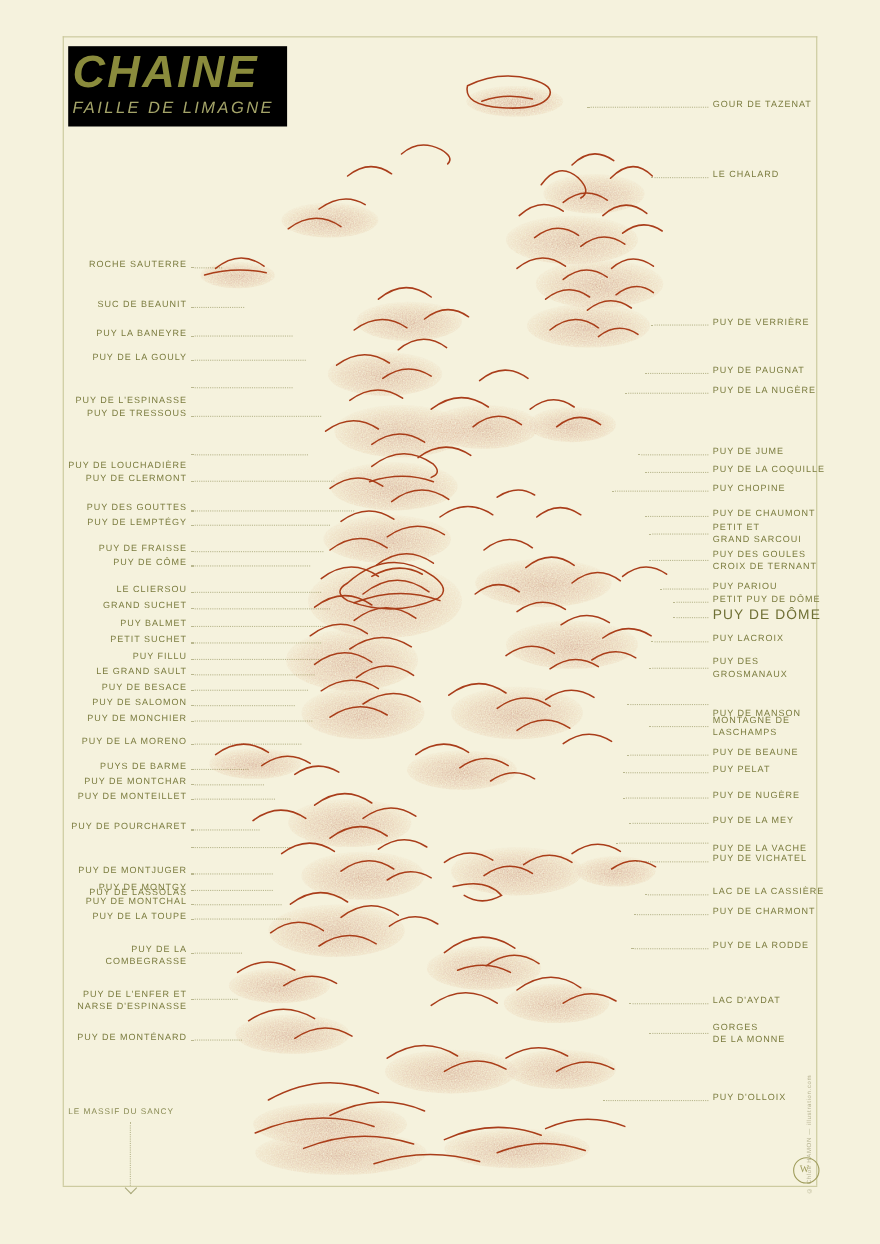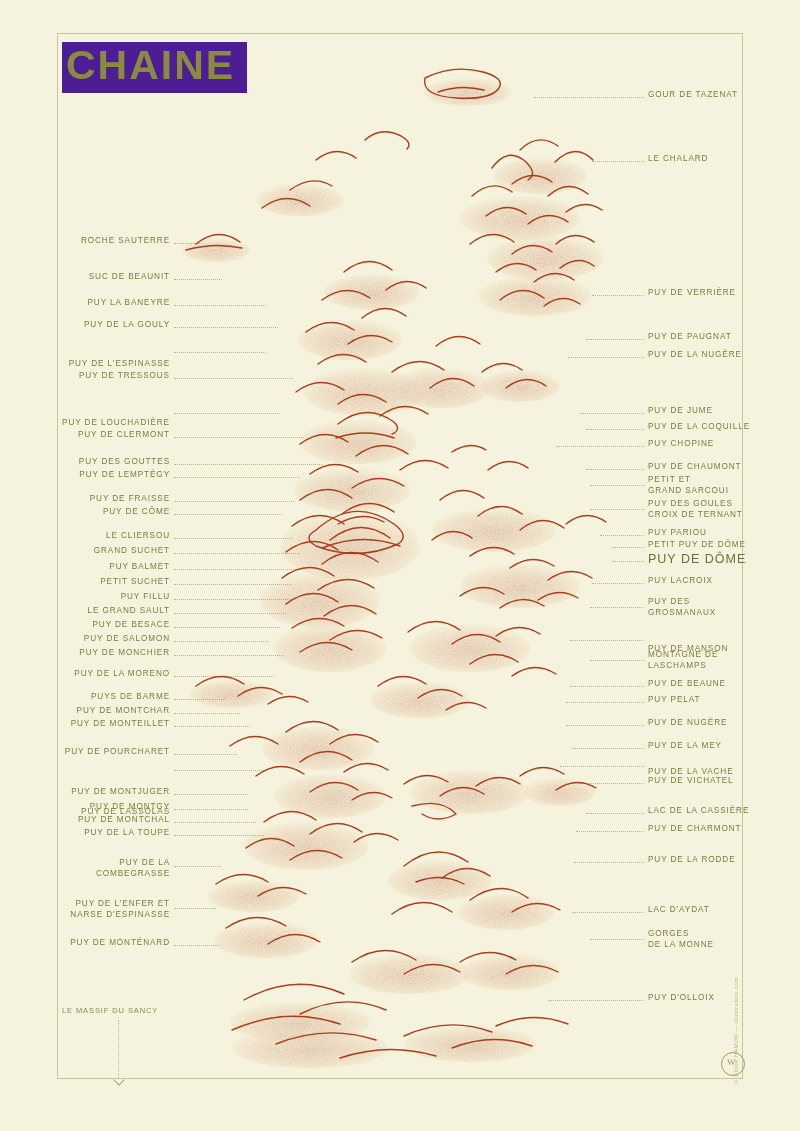--- a/index.html
+++ b/index.html
@@ -49,23 +49,24 @@
     left: 57px;
     top: 1078px;
     height: 1px;
     width: 686px;
     background: #c9c79a;
   }
   .title-block {
     position: absolute;
     left: 62px;
     top: 42px;
-    background: #4c1d95;
+    background: #000000;
     padding: 4px 12px 8px 4px;
     z-index: 6;
+    font-style: italic;
   }
   .title-main {
     font-family: "Liberation Sans", sans-serif;
     font-size: 41px;
     letter-spacing: 2px;
     color: #8a8b3c;
     font-weight: 700;
     line-height: 0.96;
     margin: 0;
   }
@@ -186,20 +187,21 @@
 
 <div class="poster">
 
   <div class="frame-h-top"></div>
   <div class="frame-h-bottom"></div>
   <div class="frame-v-left"></div>
   <div class="frame-v-right"></div>
 
   <div class="title-block">
     <div class="title-main">CHAINE</div>
+    <div class="title-tag">FAILLE DE LIMAGNE</div>
   </div>
 
   <svg id="map-art" width="800" height="1131" viewBox="0 0 800 1131">
     <defs>
       <filter id="grain" x="-10%" y="-10%" width="120%" height="120%">
         <feTurbulence type="fractalNoise" baseFrequency="0.85" numOctaves="3" result="n"></feTurbulence>
         <feColorMatrix in="n" type="saturate" values="0"></feColorMatrix>
         <feComponentTransfer result="g">
           <feFuncA type="linear" slope="0.55" intercept="0"></feFuncA>
         </feComponentTransfer>

